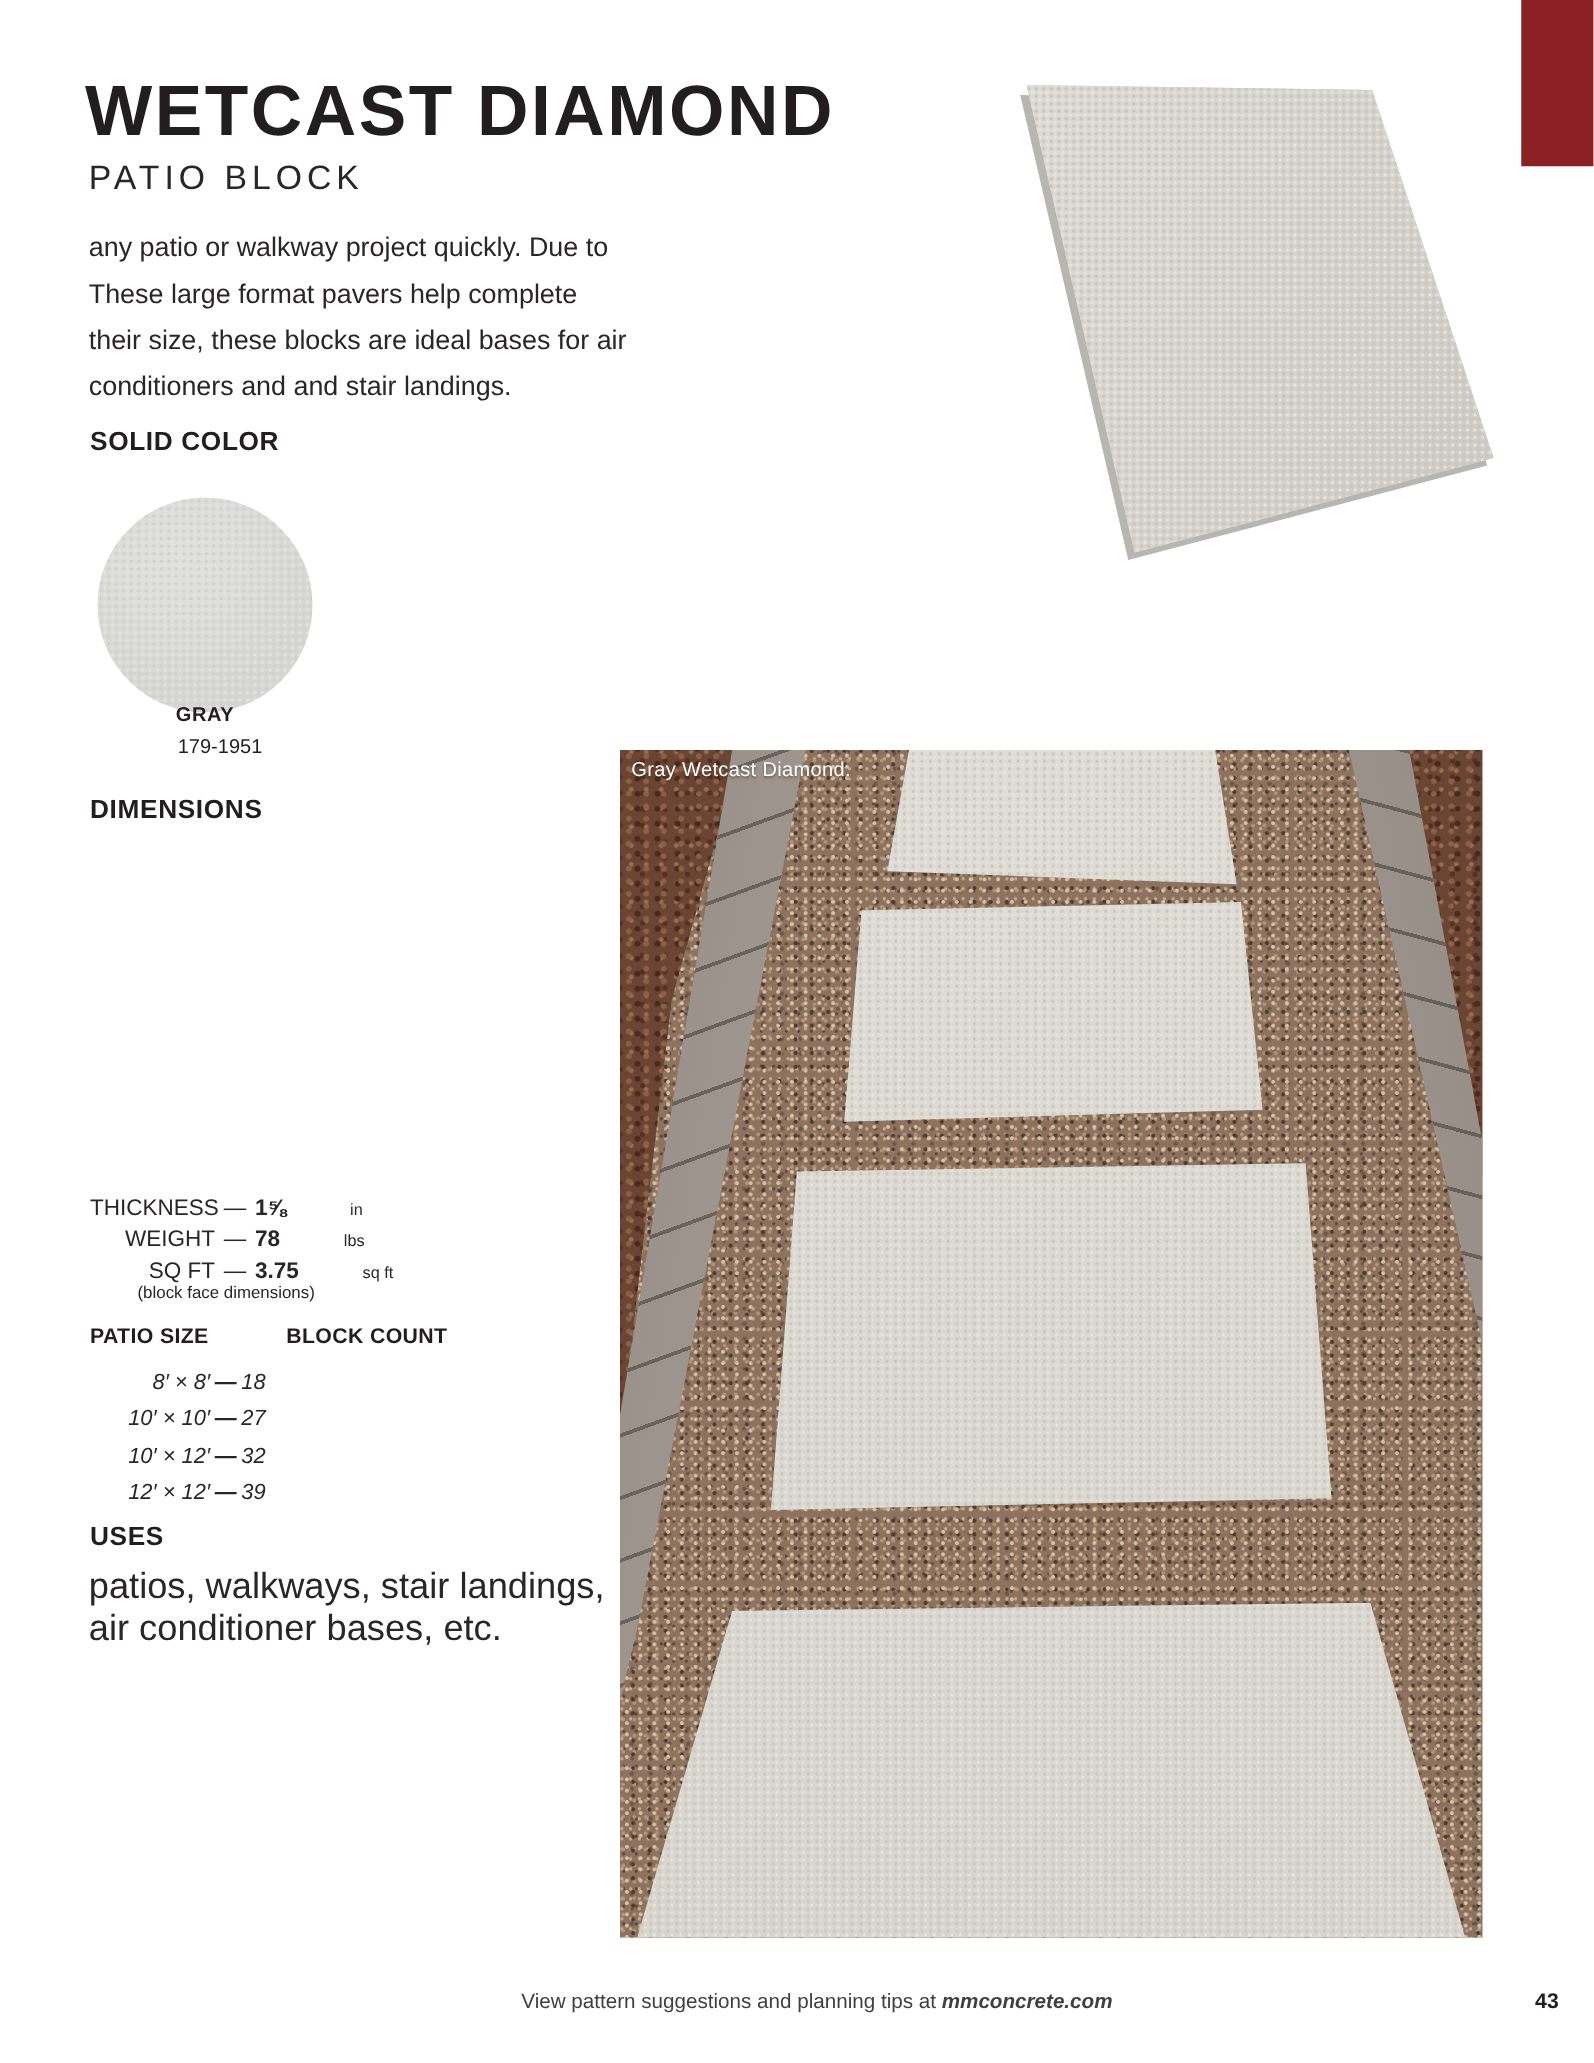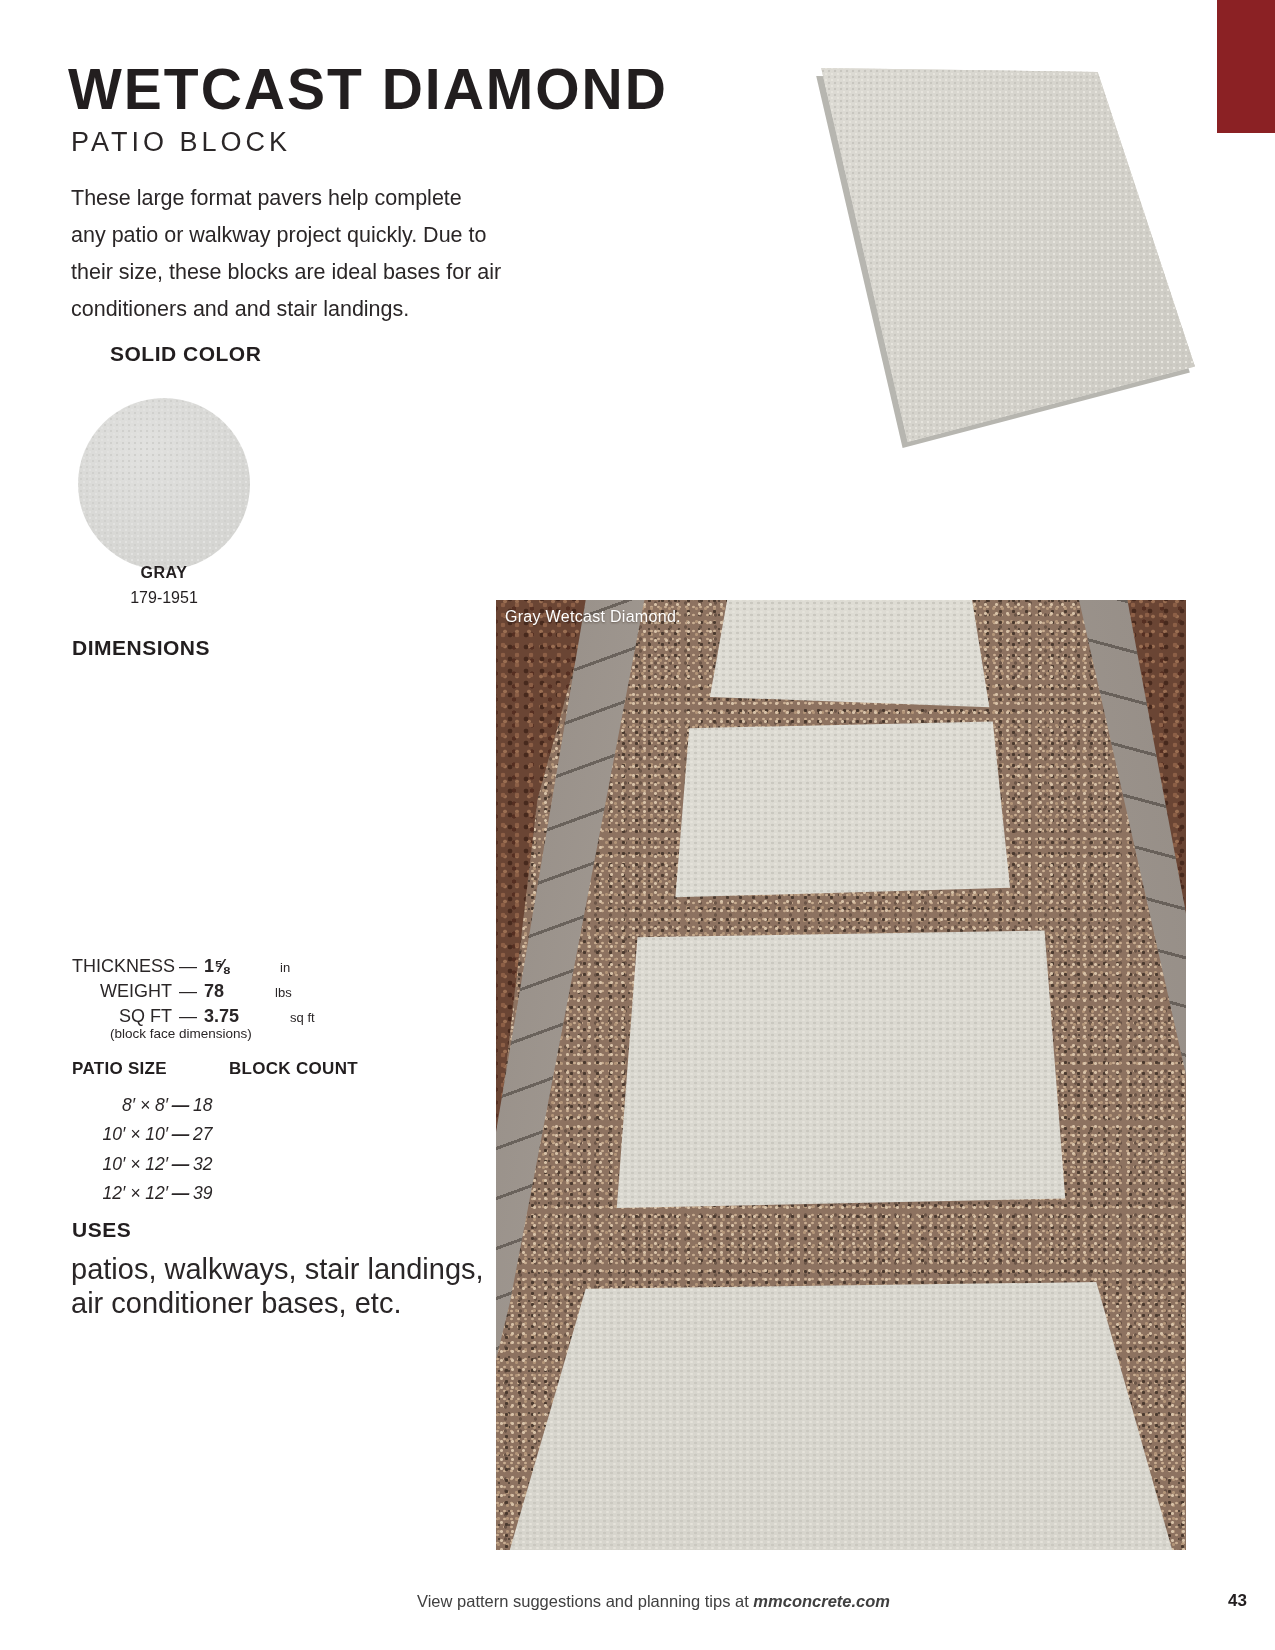--- a/index.html
+++ b/index.html
@@ -34,21 +34,21 @@
   
   .swatch{position:absolute;left:78px;top:398px;width:172px;height:172px;border-radius:50%;
     background-color:#d9d9d6;
     background-image:
       radial-gradient(circle,#d0d0cd 1px,transparent 1.5px),
       radial-gradient(circle,#e2e2e0 1px,transparent 1.5px),
       radial-gradient(circle at 38% 30%,#e1e1df 0%,#d6d6d3 70%);
     background-size:6px 6px,6px 6px,100% 100%;background-position:0 0,3px 3px,0 0;}
   .swatch-name{position:absolute;left:78px;top:564px;width:172px;text-align:center;
     font-size:16px;font-weight:700;letter-spacing:0.5px;}
-  .swatch-code{position:absolute;left:78px;top:589px;width:172px;text-align:center;font-size:16px;}
+  .swatch-code{position:absolute;left:90px;top:589px;width:172px;text-align:center;font-size:16px;}
 
   
   .diagram{position:absolute;left:72px;top:702px;width:260px;height:250px;}
   .d-wlabel{position:absolute;left:4px;top:0;width:197px;text-align:center;font-size:15.5px;}
   .d-hline{position:absolute;left:4px;top:26px;width:197px;height:2px;background:#1a1a1a;}
   .d-hline::before,.d-hline::after{content:"";position:absolute;width:2px;height:11px;background:#1a1a1a;top:-4px;}
   .d-hline::before{left:0;} .d-hline::after{right:0;}
   .d-square{position:absolute;left:4px;top:34px;width:189px;height:189px;border:4px solid #1a1a1a;background:#fff;}
   .d-vline{position:absolute;left:207px;top:34px;width:2px;height:197px;background:#1a1a1a;}
   .d-vline::before,.d-vline::after{content:"";position:absolute;width:11px;height:2px;background:#1a1a1a;left:-4px;}
@@ -137,27 +137,27 @@
 
   <div class="slab-wrap">
     <div class="slab-under"></div>
     <div class="slab-face"></div>
   </div>
 
   <div class="title">WETCAST DIAMOND</div>
   <div class="subtitle">PATIO BLOCK</div>
 
   <div class="desc">
+    <div>any patio or walkway project quickly. Due to</div>
     <div>These large format pavers help complete</div>
-    <div>any patio or walkway project quickly. Due to</div>
     <div>their size, these blocks are ideal bases for air</div>
     <div>conditioners and and stair landings.</div>
   </div>
 
-  <div class="sec-head" style="left:72px;top:342px;margin-left:38px;">SOLID COLOR</div>
+  <div class="sec-head" style="left:72px;top:342px;">SOLID COLOR</div>
   <div class="swatch"></div>
   <div class="swatch-name">GRAY</div>
   <div class="swatch-code">179-1951</div>
 
   <div class="sec-head" style="left:72px;top:636px;">DIMENSIONS</div>
 
 
   <div class="specs">
     <div class="spec-row">
       <span class="spec-lbl">THICKNESS</span>

